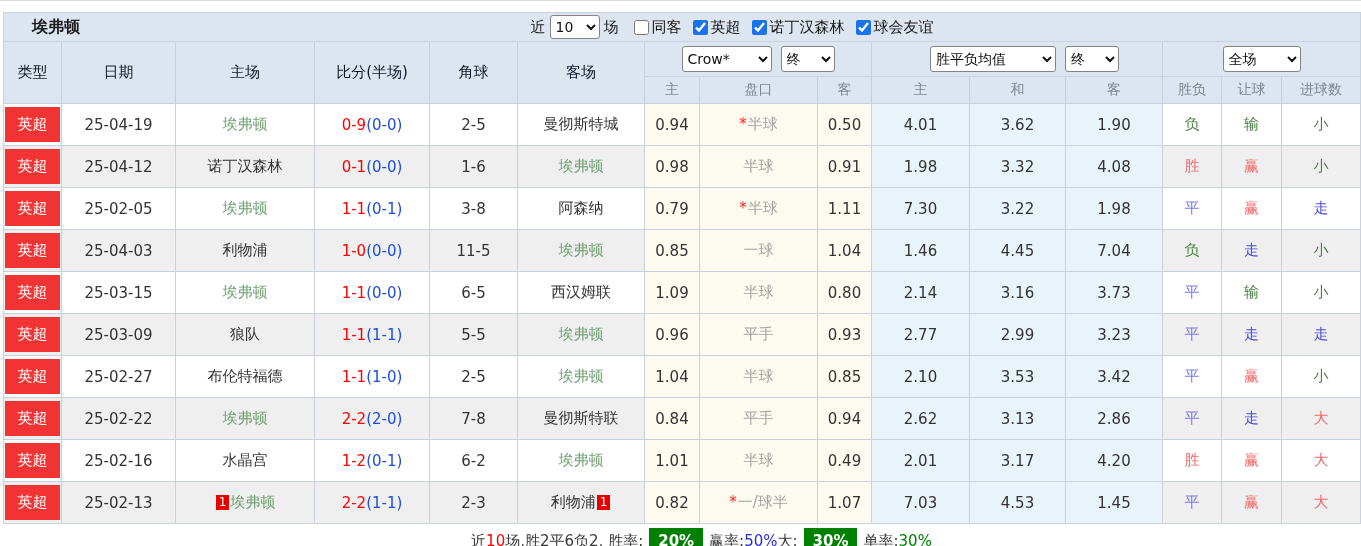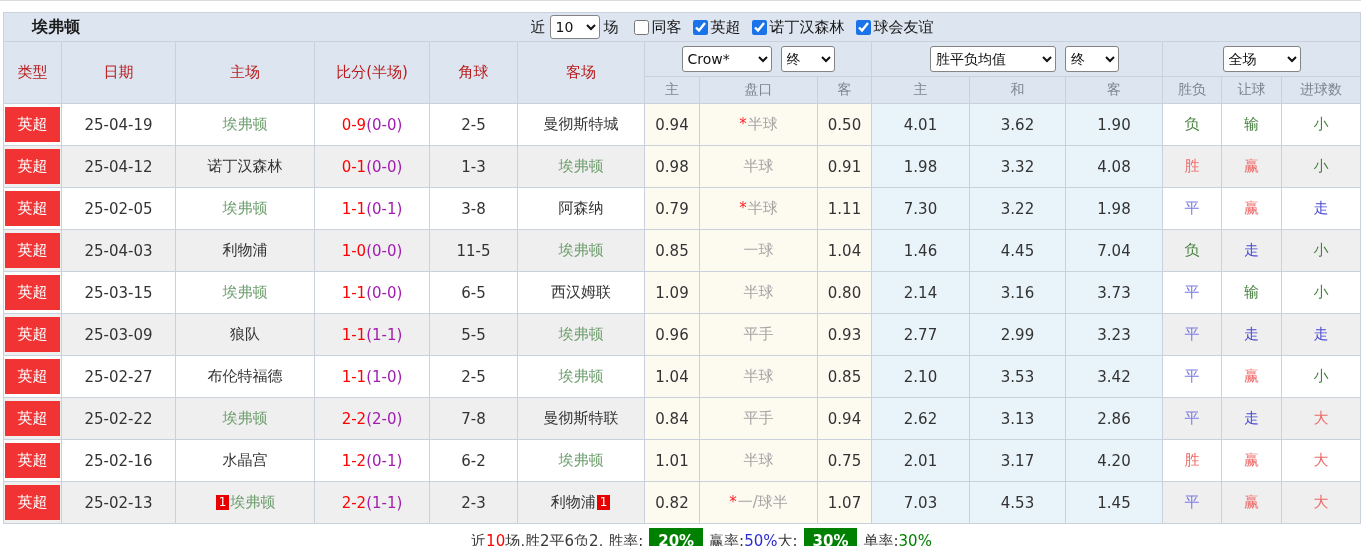--- a/index.html
+++ b/index.html
@@ -24,33 +24,33 @@
   input[type=checkbox]{width:15px;height:15px;accent-color:#1a73e8;margin:0 3px 0 11px;}
   
   .sel{font-family:inherit;font-size:14px;color:#111;background:#fff;border:1px solid #848484;border-radius:3px;height:26px;padding:0 1px;}
   .sel-near{width:50px;height:24px;}
   .sel-crow{width:90px;margin-right:9px;}
   .sel-final{width:54px;}
   .sel-avg{width:126px;margin-right:9px;margin-left:15px;}
   .sel-scope{width:78px;}
   
   .selrow th{height:34px;}
-  .selrow .colhead{font-size:15px;color:#b91c1c;text-align:center;}
+  .selrow .colhead{font-size:15px;color:#0f172a;text-align:center;}
   .subrow th{height:26px;font-size:14px;color:#7c8591;}
   
   tbody td{height:41px;background:#fff;font-size:15px;color:#333;}
   tbody tr:nth-child(even) td{background:#efefef;}
   tbody td.c-cream{background:#fdfaf0 !important;}
   tbody td.c-blue{background:#e9f3fa !important;}
   .league-badge{height:35px;margin:2px 1px;background:#f23333;color:#fff;display:flex;align-items:center;justify-content:center;font-size:15px;}
   .team{color:#333;}
   .team.everton{color:#6f9e6f;}
   .redcard{display:inline-block;background:#e80000;color:#fff;font-size:12px;line-height:15px;padding:0 3px;margin:0 1px;transform:translateY(-1px);}
   .score-full{color:#ff0000;}
-  .score-half{color:#a21caf;}
+  .score-half{color:#1d4ed8;}
   .hcap{color:#a3a3a3;}
   .star{color:#ff2222;margin-right:1px;}
   
   .summary{width:1357px;height:34px;display:flex;align-items:center;justify-content:center;transform:translateX(20px);font-size:15px;color:#3a3a3a;}
   .pct-badge{background:#008000;color:#fff;font-weight:bold;padding:4px 9px;margin:0 6px;}
   .t-red{color:#ff0000;}
   .t-blue{color:#2b2bd4;}
   .t-green{color:#008000;}
 </style>
 </head>
@@ -168,21 +168,21 @@
           <td style="color:#46803f">输</td>
           <td style="color:#46803f">小</td>
         </tr>
         <tr>
           <td>
             <div class="league-badge">英超</div>
           </td>
           <td>25-04-12</td>
           <td><span class="team ">诺丁汉森林</span></td>
           <td><span class="score-full">0-1</span><span class="score-half">(0-0)</span></td>
-          <td>1-3</td>
+          <td>1-6</td>
           <td><span class="team everton">埃弗顿</span></td>
           <td class="c-cream">0.98</td>
           <td class="c-cream"><span class="hcap">半球</span></td>
           <td class="c-cream">0.91</td>
           <td class="c-blue">1.98</td>
           <td class="c-blue">3.32</td>
           <td class="c-blue">4.08</td>
           <td style="color:#ef6a6a">胜</td>
           <td style="color:#ef6a6a">赢</td>
           <td style="color:#46803f">小</td>
@@ -305,21 +305,21 @@
           <td>
             <div class="league-badge">英超</div>
           </td>
           <td>25-02-16</td>
           <td><span class="team ">水晶宫</span></td>
           <td><span class="score-full">1-2</span><span class="score-half">(0-1)</span></td>
           <td>6-2</td>
           <td><span class="team everton">埃弗顿</span></td>
           <td class="c-cream">1.01</td>
           <td class="c-cream"><span class="hcap">半球</span></td>
-          <td class="c-cream">0.75</td>
+          <td class="c-cream">0.49</td>
           <td class="c-blue">2.01</td>
           <td class="c-blue">3.17</td>
           <td class="c-blue">4.20</td>
           <td style="color:#ef6a6a">胜</td>
           <td style="color:#ef6a6a">赢</td>
           <td style="color:#ef6a6a">大</td>
         </tr>
         <tr>
           <td>
             <div class="league-badge">英超</div>

